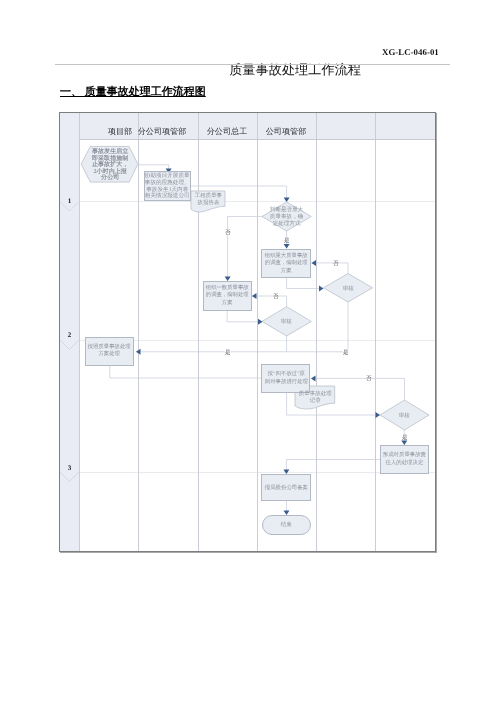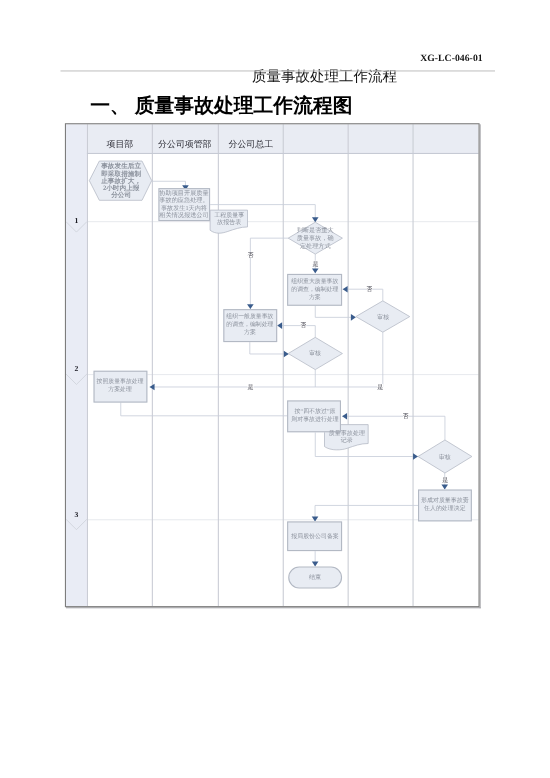--- a/index.html
+++ b/index.html
@@ -11,37 +11,37 @@
 
   
   .hdr-title{position:absolute;left:140px;top:42px;width:221px;text-align:right;
              font-size:13.2px;font-weight:normal;color:#111;letter-spacing:0;margin-top:19px;}
   .hdr-code{position:absolute;left:382px;top:46.5px;font-size:8.8px;font-weight:bold;
             color:#141414;letter-spacing:.05px;}
   .hdr-rule{position:absolute;left:54.5px;top:64px;width:395px;height:1px;
             background:#c4c4c4;}
 
   
-  .sec{position:absolute;left:82px;top:85px;font-size:18px;font-weight:bold;color:#000;
-       letter-spacing:0;}
+  .sec{position:absolute;left:60px;top:85px;font-size:11px;font-weight:bold;color:#000;
+       letter-spacing:0;text-decoration:underline;}
 
   
   .tbl{position:absolute;left:59px;top:112px;width:377px;height:440px;}
   .tbl-border{position:absolute;left:0;top:0;width:377px;height:440px;
               border:1.2px solid #7d7d7d;box-sizing:border-box;pointer-events:none;}
   .tbl-shadow{position:absolute;left:1px;top:1px;width:377px;height:440px;
               box-sizing:border-box;border-right:1.6px solid #a7a7ab;
               border-bottom:1.6px solid #a7a7ab;}
   .stepcol{position:absolute;left:1px;top:1px;width:19px;height:438px;background:#e9ecf5;}
   .hdr-band{position:absolute;left:20px;top:1px;width:356px;height:26px;background:#e9ecf3;}
   .hdr-sep{position:absolute;left:20px;top:26.5px;width:356px;height:1px;background:#c6cad4;}
   .vsep{position:absolute;width:1px;top:1px;height:438px;background:#cacdd5;}
   .hsep{position:absolute;left:20px;width:356px;height:1px;background:#e9ebef;}
   .hdr-cell{position:absolute;top:1px;height:36px;display:flex;align-items:center;
-            justify-content:center;box-sizing:border-box;overflow:hidden;}
+            justify-content:flex-end;box-sizing:border-box;overflow:hidden;}
   .hc{font-size:12px;line-height:11px;color:#2b2b34;transform:scale(0.675);
       transform-origin:center center;white-space:nowrap;display:block;text-align:center;}
   .hc2{line-height:13.33px;}
   .stepnum{position:absolute;left:1px;width:19px;text-align:center;font-size:7px;
            font-weight:bold;color:#1c1c24;}
 
   
   .sc{position:absolute;left:0;top:0;transform-origin:0 0;font-size:12px;
       line-height:14.6px;text-align:center;color:#8b919c;white-space:nowrap;}
   .sc span{display:inline;}
@@ -82,20 +82,23 @@
     <div class="hdr-sep"></div>
 
     <div class="hdr-cell" style="left:20px;width:59px">
         <span class="hc">项目部</span>
       </div>
     <div class="hdr-cell" style="left:139px;width:59px">
         <span class="hc">分公司总工</span>
       </div>
     <div class="hdr-cell" style="left:79px;width:60px">
         <span class="hc">分公司项管部</span>
+      </div>
+    <div class="hdr-cell" style="left:198px;width:59px">
+        <span class="hc">公司项管部</span>
       </div>
 
     <div class="stepnum" style="top:85px">1</div>
     <div class="stepnum" style="top:219px">2</div>
     <div class="stepnum" style="top:352px">3</div>
 
     <svg class="conn" viewBox="0 0 377 440">
       <g fill="none" stroke="#ccd0d8" stroke-width="0.7">
         <path d="M1 89.5 L10.5 99 L20 89.5"></path>
         <path d="M1 228 L10.5 237.5 L20 228"></path>

